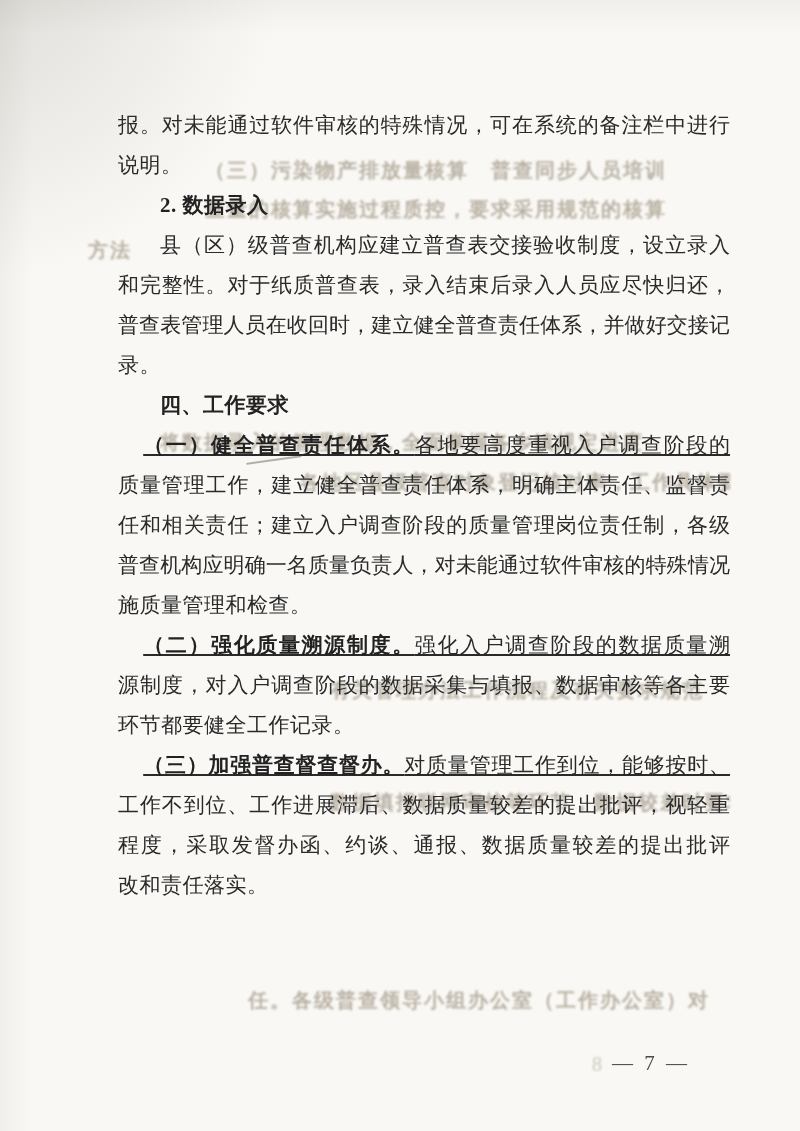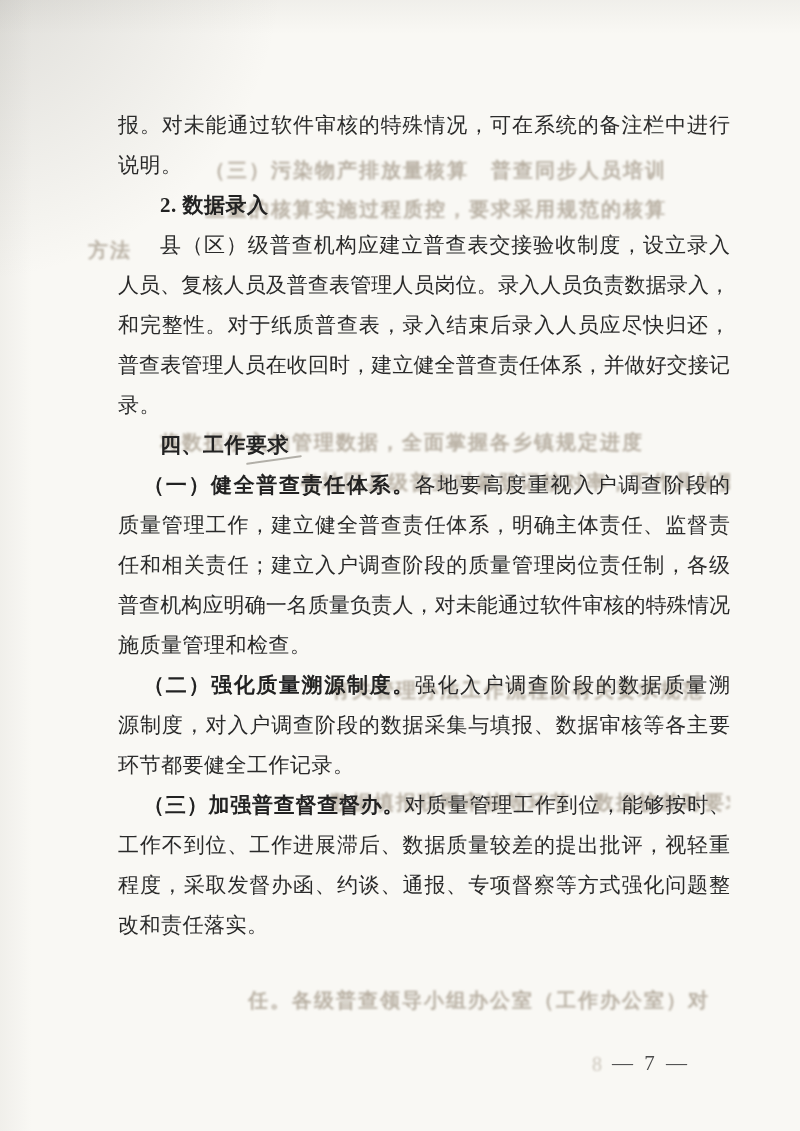--- a/index.html
+++ b/index.html
@@ -26,21 +26,21 @@
     letter-spacing:0.5px;white-space:nowrap;
   }
   .line.fill{
     white-space:normal;
     text-align:justify;
     -moz-text-align-last:justify;
     text-align-last:justify;
     letter-spacing:0;
   }
   .line.ind{text-indent:2em;}
-  .line.indp{text-indent:1.2em;}
+  .line.indp{text-indent:1.2em;text-decoration:underline;}
   .line .b{font-weight:700;color:#222;}
   
   .ghost{
     position:absolute;
     font-size:20px;line-height:24px;letter-spacing:2px;
     color:rgba(167,156,141,0.78);
     filter:blur(1.2px);
     white-space:nowrap;overflow:hidden;
     font-weight:700;
   }
@@ -74,35 +74,34 @@
   <div class="ghost" style="top:790px;left:330px;width:400px;">数据填报联网审核等环节，数据较差时要求</div>
   <div class="ghost" style="top:988px;left:248px;width:472px;">任。各级普查领导小组办公室（工作办公室）对</div>
 
   <div class="pencil"></div>
 
   <div class="text-block">
     <div class="line fill"><span>报。对未能通过软件审核的特殊情况，可在系统的备注栏中进行</span></div>
     <div class="line"><span>说明。</span></div>
     <div class="line ind"><span class="b">2. 数据录入</span></div>
     <div class="line ind fill"><span>县（区）级普查机构应建立普查表交接验收制度，设立录入</span></div>
-    <div class="line fill"><span>人员、复核人员及普查表管理人员岗位。录入人员负责数据录入，</span></div>
     <div class="line fill"><span>和完整性。对于纸质普查表，录入结束后录入人员应尽快归还，</span></div>
     <div class="line fill"><span>普查表管理人员在收回时，建立健全普查责任体系，并做好交接记</span></div>
     <div class="line"><span>录。</span></div>
     <div class="line ind"><span class="b">四、工作要求</span></div>
     <div class="line indp fill"><span class="b">（一）健全普查责任体系。</span><span>各地要高度重视入户调查阶段的</span></div>
     <div class="line fill"><span>质量管理工作，建立健全普查责任体系，明确主体责任、监督责</span></div>
     <div class="line fill"><span>任和相关责任；建立入户调查阶段的质量管理岗位责任制，各级</span></div>
     <div class="line fill"><span>普查机构应明确一名质量负责人，对未能通过软件审核的特殊情况</span></div>
     <div class="line"><span>施质量管理和检查。</span></div>
     <div class="line indp fill"><span class="b">（二）强化质量溯源制度。</span><span>强化入户调查阶段的数据质量溯</span></div>
     <div class="line fill"><span>源制度，对入户调查阶段的数据采集与填报、数据审核等各主要</span></div>
     <div class="line"><span>环节都要健全工作记录。</span></div>
     <div class="line indp fill"><span class="b">（三）加强普查督查督办。</span><span>对质量管理工作到位，能够按时、</span></div>
     <div class="line fill"><span>工作不到位、工作进展滞后、数据质量较差的提出批评，视轻重</span></div>
-    <div class="line fill"><span>程度，采取发督办函、约谈、通报、专项督察等方式强化问题整</span></div>
+    <div class="line fill"><span>程度，采取发督办函、约谈、通报、数据质量较差的提出批评</span></div>
     <div class="line"><span>改和责任落实。</span></div>
   </div>
 
   <div class="pagenum-ghost">8</div>
   <div class="pagenum">— 7 —</div>
 
 </div>
 
 </body></html>

